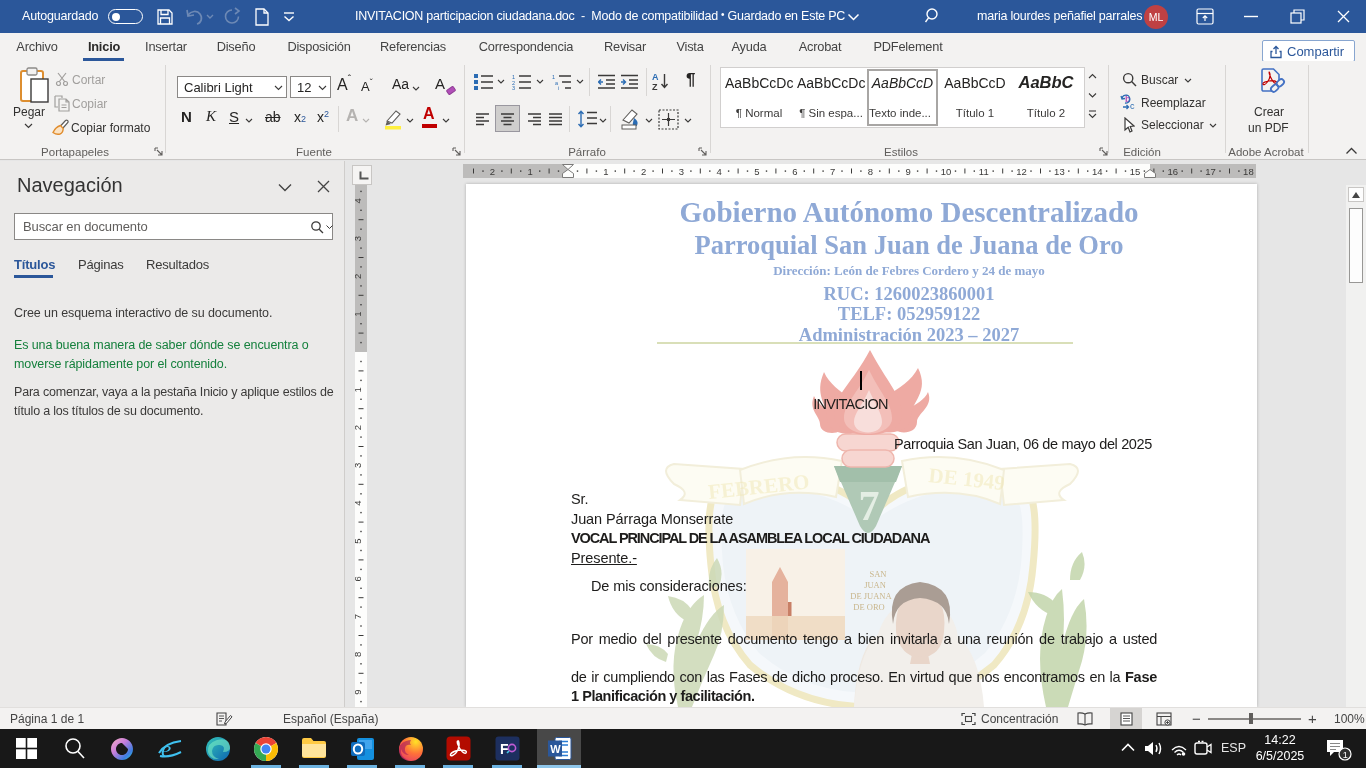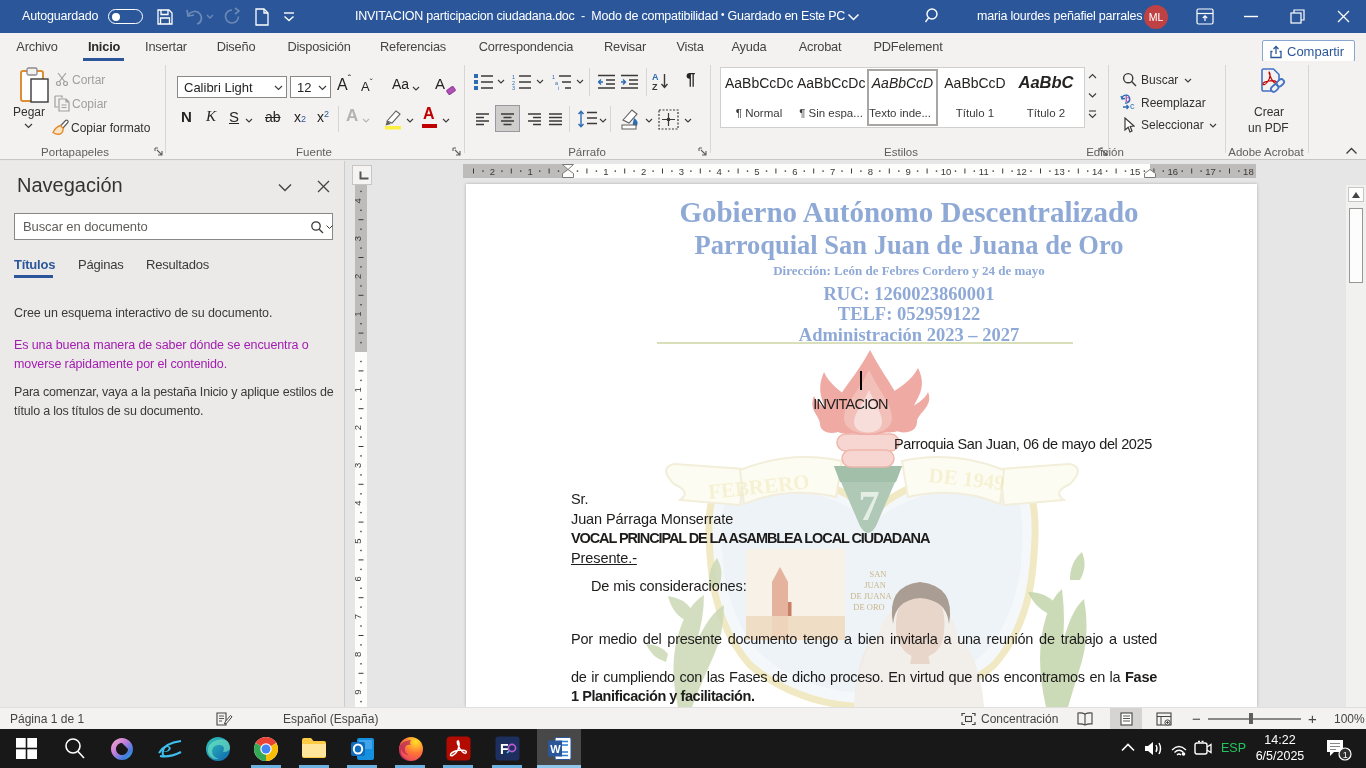--- a/index.html
+++ b/index.html
@@ -365,21 +365,21 @@
       <path d="M3 13 h5 M6.5 11 L8.5 13 L6.5 15" fill="none" stroke="#2b6cb3" stroke-width="1.3"></path>
     </svg>
     <div class="rbtn-txt abs" style="left:1141px; top:35px;">Reemplazar</div>
     <svg class="abs" style="left:1123px; top:56px;" width="12" height="16" viewBox="0 0 12 16">
       <path d="M2 1 L2 13 L5.2 10.2 L7 15 L9 14 L7.2 9.5 L11 9 z" fill="#fff" stroke="#3b3a39" stroke-width="1.2"></path>
     </svg>
     <div class="rbtn-txt abs" style="left:1141px; top:57px;">Seleccionar</div>
     <svg class="abs" style="left:1209px; top:62px;" width="8" height="6" viewBox="0 0 8 6">
         <path d="M1 1 L4 4 L7 1" fill="none" stroke="#3b3a39" stroke-width="1.1"></path>
       </svg>
-    <div class="glabel" style="left:1045px;">Edición</div>
+    <div class="glabel" style="left:1082px;">Edición</div>
 
     <svg class="abs" style="left:1257px; top:5px;" width="30" height="30" viewBox="0 0 30 30">
       <path d="M15 25 H6.5 A1.5 1.5 0 0 1 5 23.5 v-19 A1.5 1.5 0 0 1 6.5 3 H16.5 L22 8.5 V14" fill="none" stroke="#4472c4" stroke-width="1.6"></path>
       <path d="M12.5 6.5 c1.5 3.5 -0.5 7.5 -2.5 10 c-1.5 1.8 -3.5 3 -4 1.5 c-0.4 -1.5 3 -2.5 6 -3 c3 -0.5 6.5 0 7.5 1 c1 1.2 -0.8 2 -2.2 0.8 c-2 -1.8 -3.8 -5.5 -4.8 -8.5 c-0.5 -1.8 -0.5 -3 0 -1.8z" fill="none" stroke="#c00000" stroke-width="1.2"></path>
       <g stroke="#4472c4" stroke-width="1.8" fill="none">
         <rect x="13.5" y="19.5" width="8" height="5.5" rx="2.7" transform="rotate(-42 17.5 22)"></rect>
         <rect x="19.5" y="14" width="8" height="5.5" rx="2.7" transform="rotate(-42 23.5 17)"></rect>
       </g>
     </svg>
     <div class="rbtn-txt abs" style="left:1254px; top:44px;">Crear</div>
@@ -408,21 +408,21 @@
         </svg>
         <svg class="abs" style="left:311px; top:11px;" width="7" height="5" viewBox="0 0 7 5">
             <path d="M0.5 0.5 L3.5 3.5 L6.5 0.5" fill="none" stroke="#3b3a39" stroke-width="1"></path>
           </svg>
       </div>
       <div class="abs" style="left:14px; top:96px; font-size:13px; letter-spacing:-0.2px; font-weight:bold; color:#2b579a;">Títulos</div>
       <div class="abs" style="left:14px; top:114px; width:39px; height:3px; background:#2b579a;"></div>
       <div class="abs" style="left:78px; top:96px; font-size:13px; letter-spacing:-0.2px; color:#3b3a39;">Páginas</div>
       <div class="abs" style="left:146px; top:96px; font-size:13px; letter-spacing:-0.2px; color:#3b3a39;">Resultados</div>
       <div class="abs" style="left:14px; top:143px; width:320px; font-size:12.5px; letter-spacing:-0.1px; color:#3b3a39; line-height:19px;">Cree un esquema interactivo de su documento.</div>
-      <div class="abs" style="left:14px; top:175px; width:322px; font-size:12.5px; letter-spacing:-0.1px; color:#a21caf; line-height:19px;">Es una buena manera de saber dónde se encuentra o moverse rápidamente por el contenido.</div>
+      <div class="abs" style="left:14px; top:175px; width:322px; font-size:12.5px; letter-spacing:-0.1px; color:#15803d; line-height:19px;">Es una buena manera de saber dónde se encuentra o moverse rápidamente por el contenido.</div>
       <div class="abs" style="left:14px; top:222px; width:330px; font-size:12.5px; letter-spacing:-0.2px; color:#3b3a39; line-height:19px;">Para comenzar, vaya a la pestaña Inicio y aplique estilos de título a los títulos de su documento.</div>
     </div>
 
     <div class="abs" style="left:352px; top:4px; width:20px; height:20px; background:#f5f4f3; border:1px solid #c8c6c4;">
       <svg class="abs" style="left:5px; top:5px;" width="11" height="10" viewBox="0 0 11 10">
           <path d="M2.5 0.5 v7 h8" fill="none" stroke="#555" stroke-width="2"></path>
         </svg>
     </div>
 
     <div id="hruler"><svg width="793" height="14" viewBox="0 0 793 14">
@@ -812,21 +812,21 @@
     </svg>
     <svg class="abs" style="left:1170px; top:12px;" width="18" height="15" viewBox="0 0 18 15">
       <path d="M2 9 q7 -7 14 0 M4.5 11.5 q4.5 -4.5 9 0 M7 14 q2 -2 4 0" fill="none" stroke="#fff" stroke-width="1.3"></path>
       <circle cx="13.5" cy="13" r="1.8" fill="#fff"></circle>
     </svg>
     <svg class="abs" style="left:1193px; top:11px;" width="19" height="17" viewBox="0 0 19 17">
       <rect x="2" y="3" width="12" height="11" rx="2" fill="none" stroke="#fff" stroke-width="1.4"></rect>
       <path d="M14 7 l4 -2.5 v8 L14 10" fill="none" stroke="#fff" stroke-width="1.3"></path>
       <path d="M5 1.5 h6" stroke="#fff" stroke-width="1.3" stroke-dasharray="2 1.5"></path>
     </svg>
-    <div class="abs" style="left:1221px; top:12px; font-size:12.5px; color:#22c55e;">ESP</div>
+    <div class="abs" style="left:1221px; top:12px; font-size:12.5px; color:#e5e5e5;">ESP</div>
     <div class="abs" style="left:1254px; top:4px; width:52px; text-align:center; font-size:12.5px; color:#fff;">14:22</div>
     <div class="abs" style="left:1248px; top:20px; width:64px; text-align:center; font-size:12.5px; color:#fff;">6/5/2025</div>
     <svg class="abs" style="left:1326px; top:10px;" width="26" height="22" viewBox="0 0 26 22">
       <path d="M1 1 h16 v12 h-9 l-4 4 v-4 h-3 z" fill="#fff"></path>
       <path d="M4 4.5 h10 M4 7.5 h10 M4 10.5 h6" stroke="#888" stroke-width="1"></path>
       <circle cx="19" cy="15" r="6" fill="#2f2f2f" stroke="#fff" stroke-width="1.2"></circle>
       <text x="16.8" y="19" font-size="9" fill="#fff" font-family="Liberation Sans">1</text>
     </svg>
   </div>
 </div>

